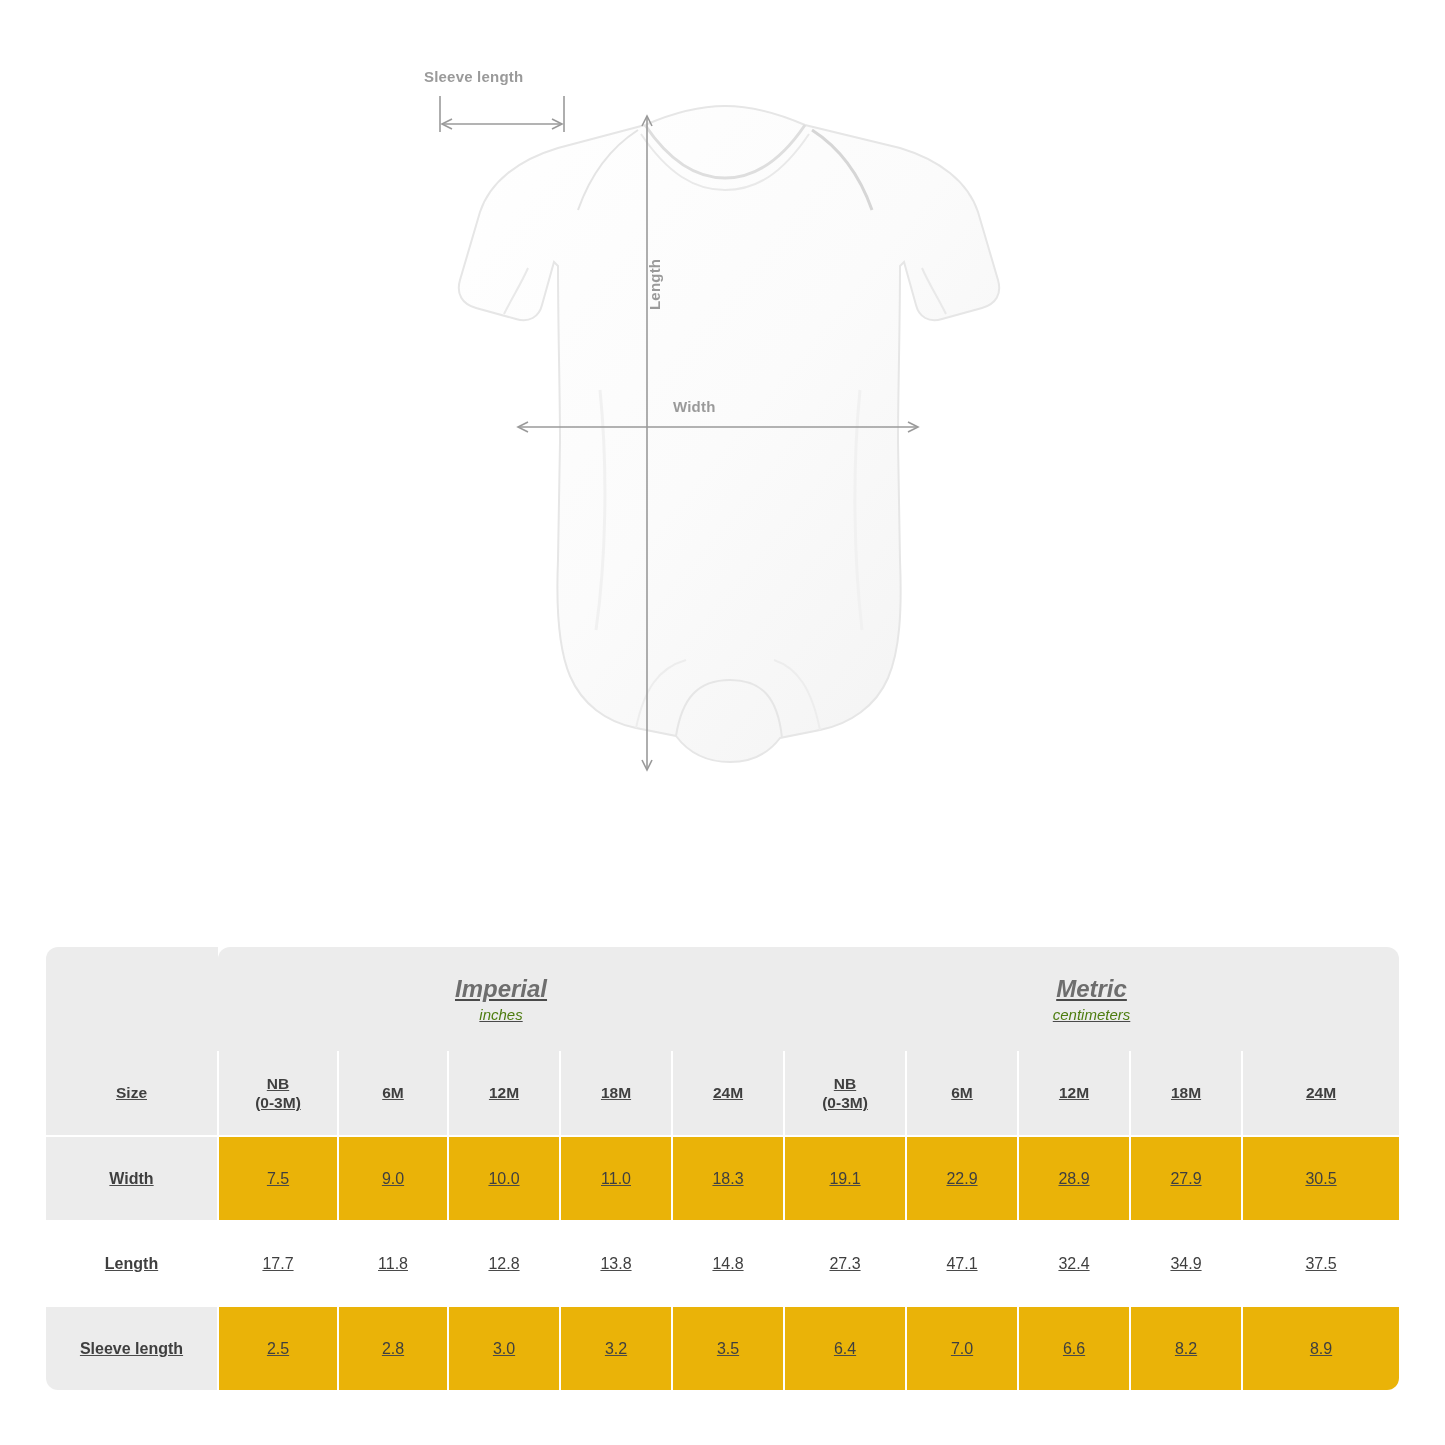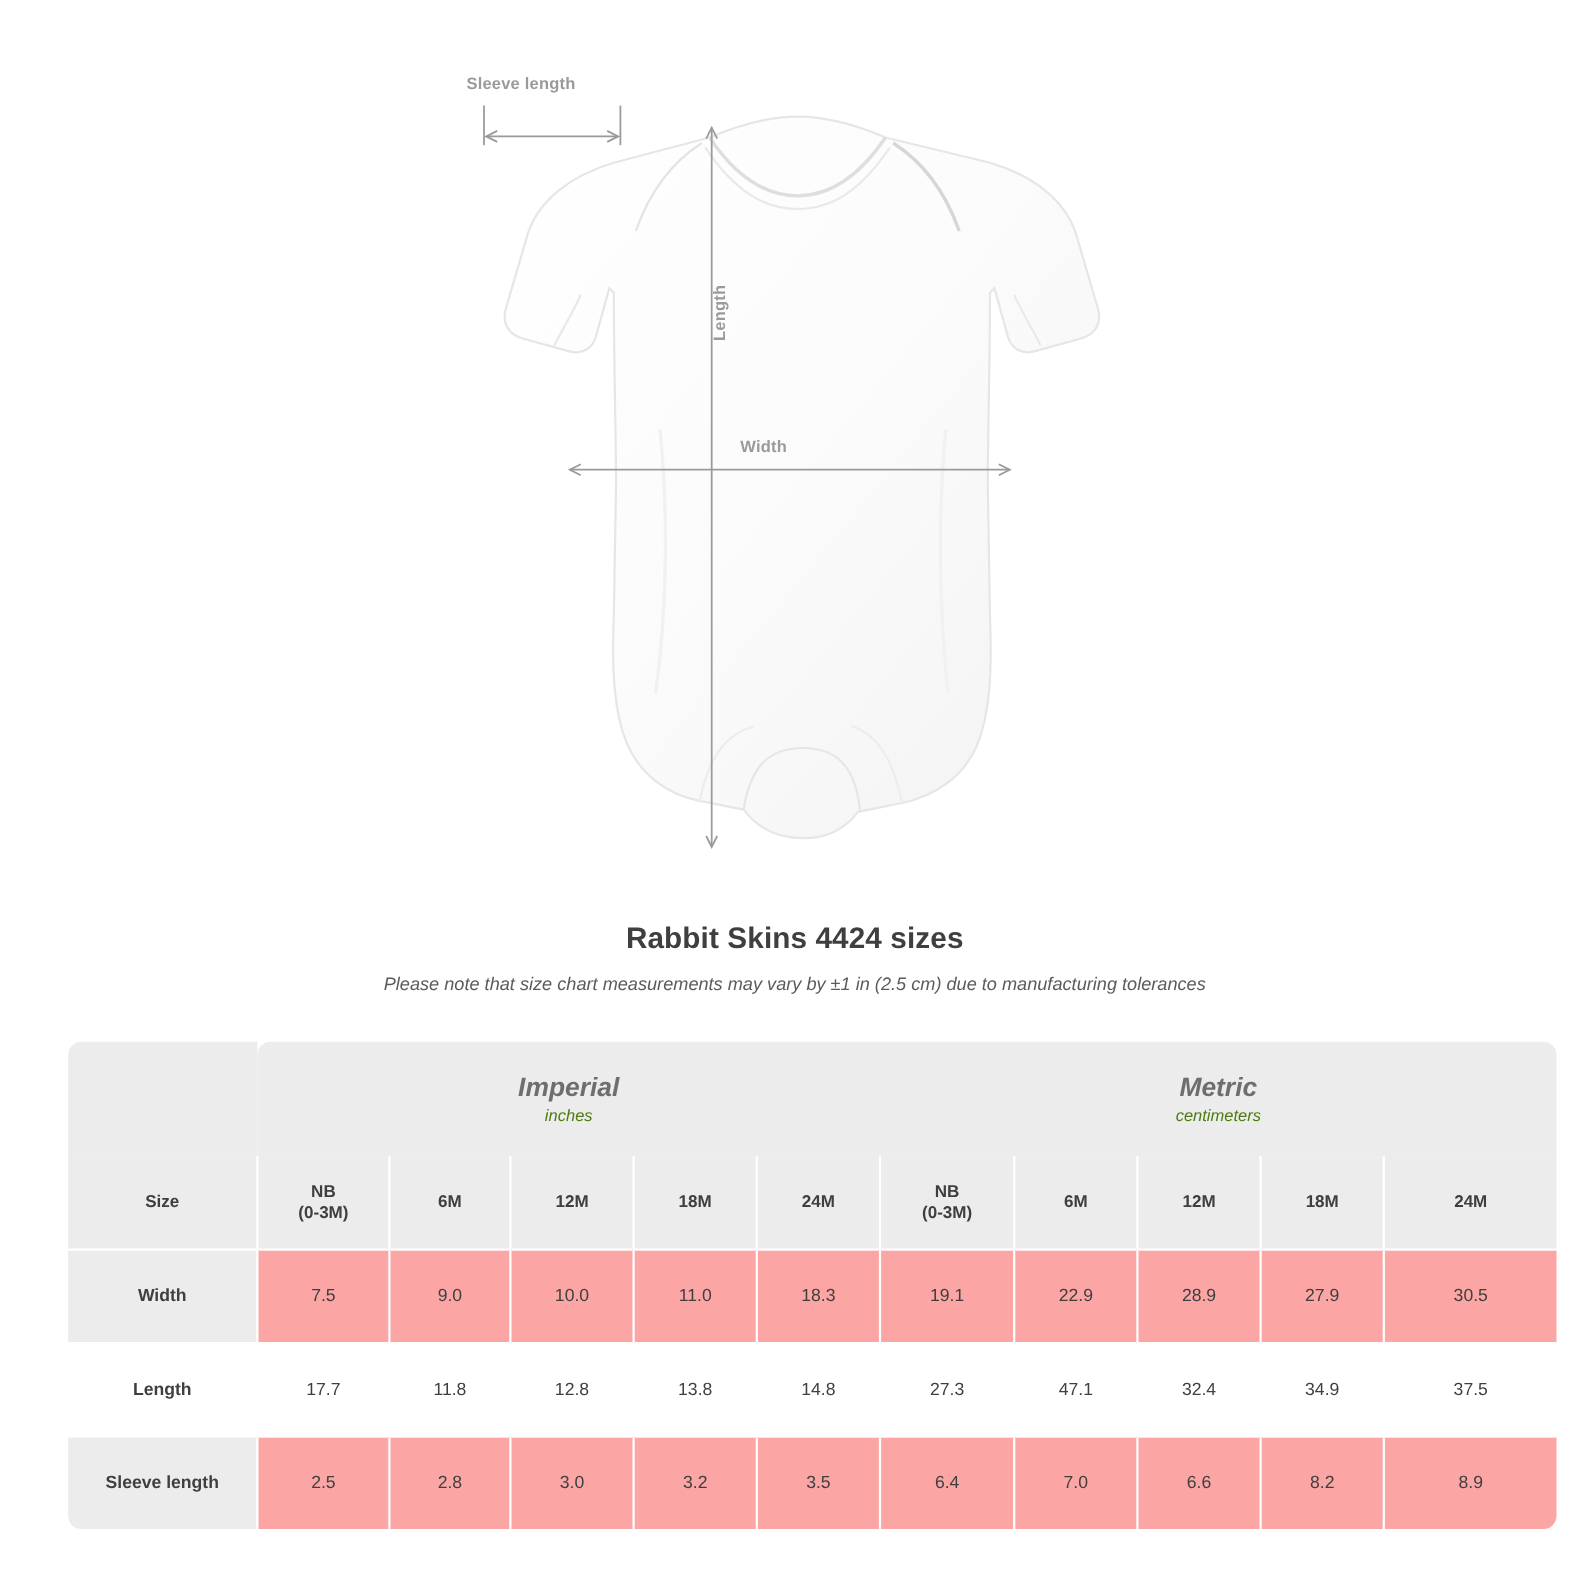--- a/index.html
+++ b/index.html
@@ -71,23 +71,24 @@
   .chart-note {
     font-size: 16.5px;
     font-style: italic;
     color: #5b5b5b;
     margin: 17px 0 0 0;
   }
 
   
   .table-wrap {
     position: absolute;
-    left: 62px;
+    left: 46px;
     top: 947px;
     width: 1353px;
+    text-decoration: underline;
   }
   table.size-table {
     border-collapse: collapse;
     width: 1353px;
     table-layout: fixed;
   }
   table.size-table td, table.size-table th {
     border: 0;
     padding: 0;
   }
@@ -138,21 +139,21 @@
     color: #3f3f3f;
     border-right: 2px solid #ffffff;
     border-top: 2px solid #ffffff;
   }
   tr.data-row td:last-child { border-right: 0; }
   tr.data-row td.rowhead {
     background: #ececec;
     font-weight: bold;
     font-size: 16px;
   }
-  tr.data-row.alt td { background: #fca5a5; }
+  tr.data-row.alt td { background: #eab308; }
   tr.data-row.alt td.rowhead { background: #ececec; }
   tr.data-row.plain td { background: #ffffff; }
 
   tr.data-row:last-child td.rowhead { border-bottom-left-radius: 12px; }
   tr.data-row:last-child td:last-child { border-bottom-right-radius: 12px; }
 </style>
 </head>
 <body>
 
 <div class="page">
@@ -237,24 +238,20 @@
           <polyline points="478,332 488,337 478,342"></polyline>
         </g>
       </svg>
     </div>
 
     <div class="dim-label label-sleeve">Sleeve length</div>
     <div class="dim-label label-width">Width</div>
     <div class="dim-label label-length">Length</div>
   </div>
 
-  <div class="title-block">
-    <h1 class="chart-title">Rabbit Skins 4424 sizes</h1>
-    <p class="chart-note">Please note that size chart measurements may vary by ±1 in (2.5 cm) due to manufacturing tolerances</p>
-  </div>
 
   <div class="table-wrap">
     <table class="size-table">
       <colgroup>
         <col style="width:172px">
         <col style="width:120px">
           <col style="width:110px">
           <col style="width:112px">
           <col style="width:112px">
           <col style="width:112px">

